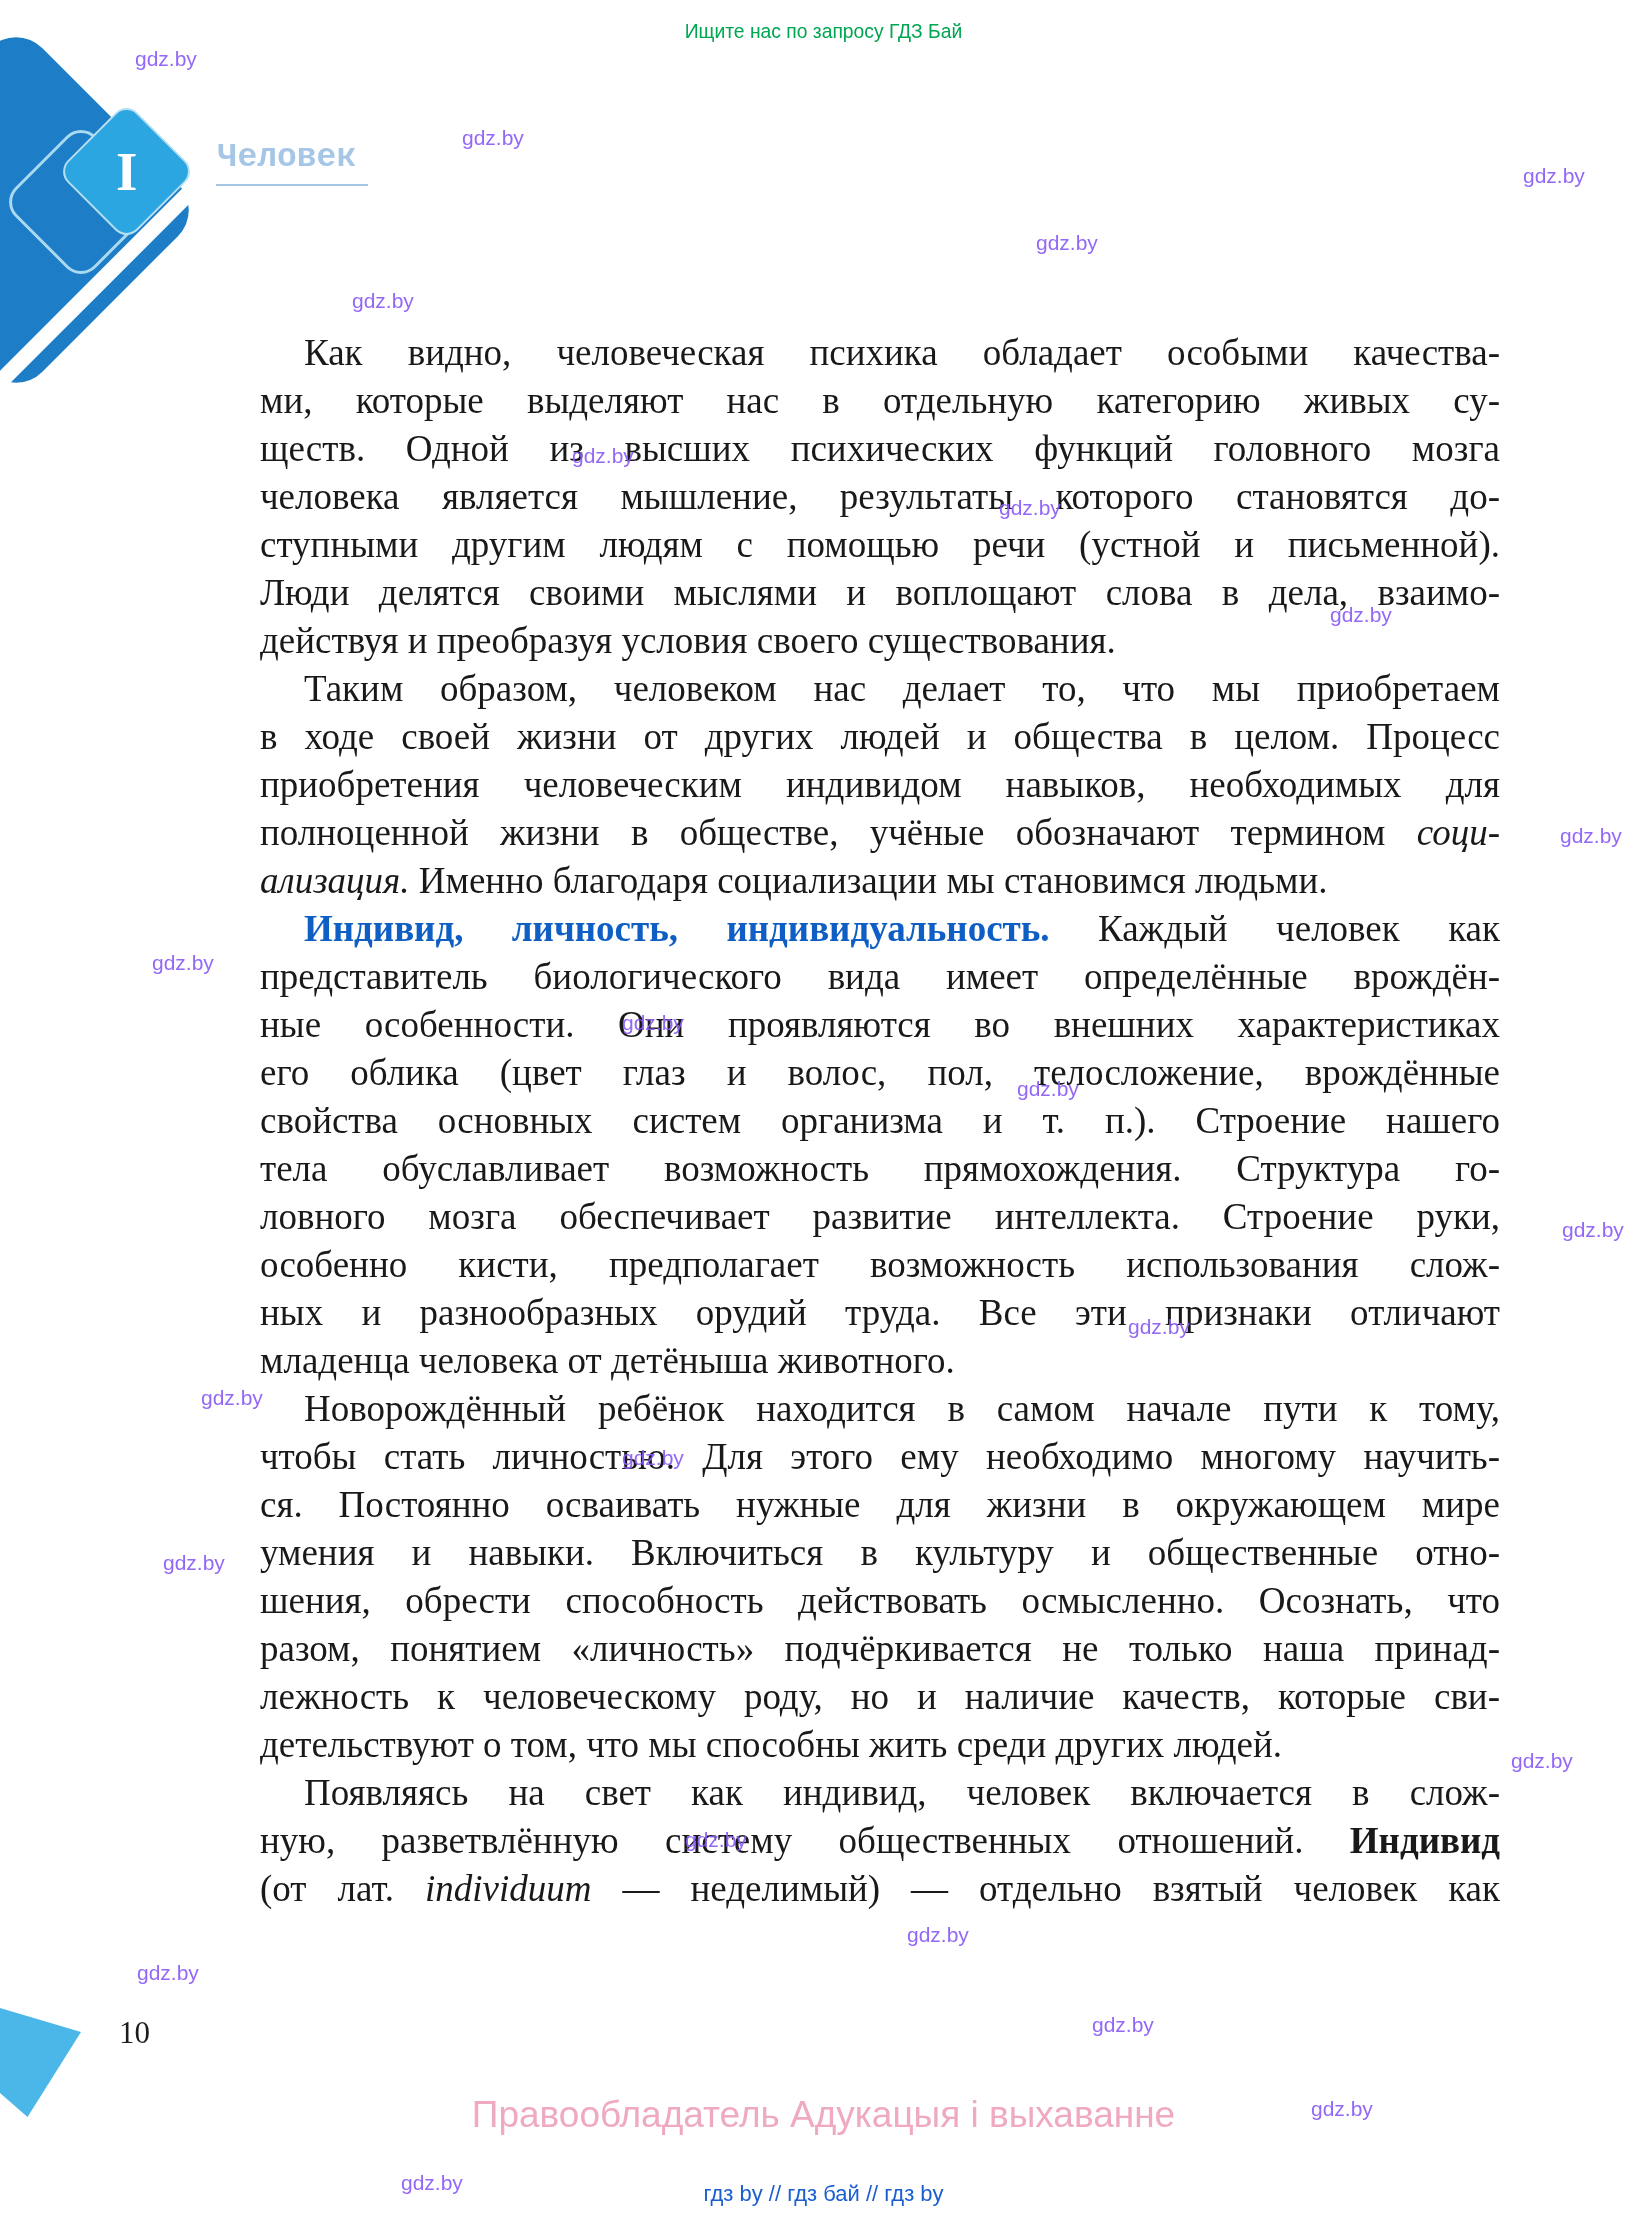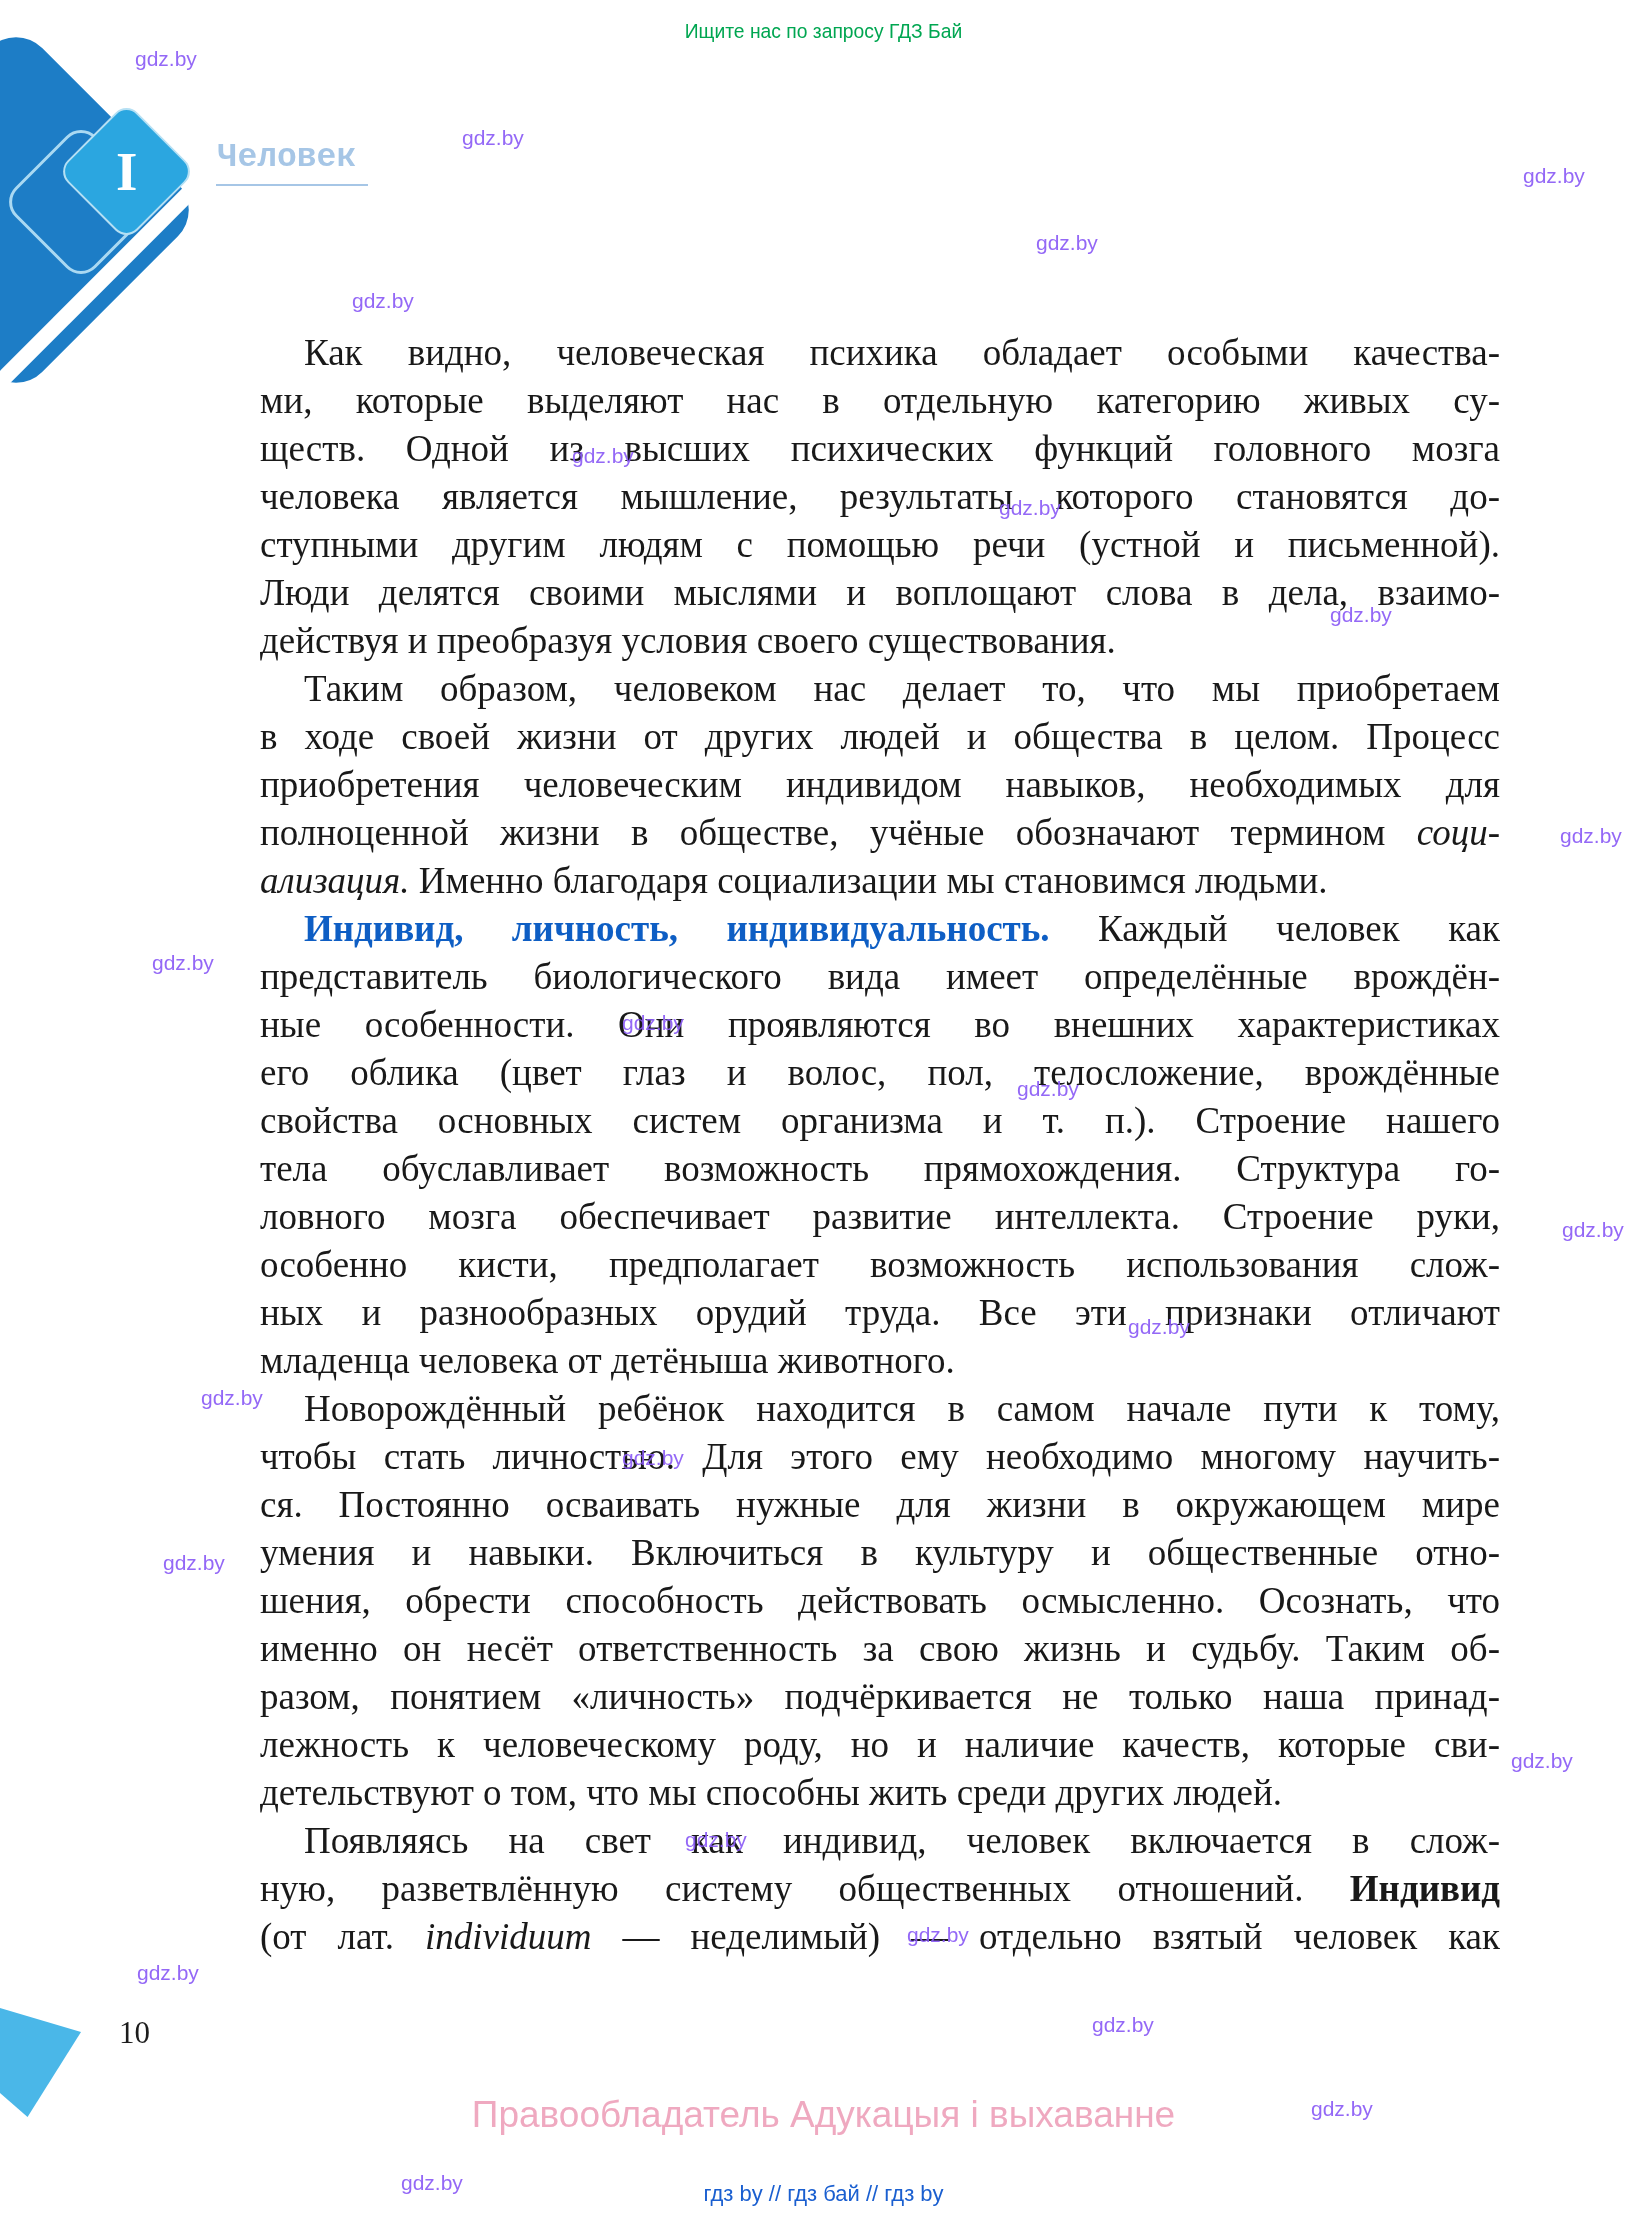--- a/index.html
+++ b/index.html
@@ -132,21 +132,20 @@
       <div class="ln"><span class="r-n">тела обуславливает возможность прямохождения. Структура го-</span></div>
       <div class="ln"><span class="r-n">ловного мозга обеспечивает развитие интеллекта. Строение руки,</span></div>
       <div class="ln"><span class="r-n">особенно кисти, предполагает возможность использования слож-</span></div>
       <div class="ln"><span class="r-n">ных и разнообразных орудий труда. Все эти признаки отличают</span></div>
       <div class="ln last"><span class="r-n">младенца человека от детёныша животного.</span></div>
       <div class="ln first"><span class="r-n">Новорождённый ребёнок находится в самом начале пути к тому,</span></div>
       <div class="ln"><span class="r-n">чтобы стать личностью. Для этого ему необходимо многому научить-</span></div>
       <div class="ln"><span class="r-n">ся. Постоянно осваивать нужные для жизни в окружающем мире</span></div>
       <div class="ln"><span class="r-n">умения и навыки. Включиться в культуру и общественные отно-</span></div>
       <div class="ln"><span class="r-n">шения, обрести способность действовать осмысленно. Осознать, что</span></div>
-      <div class="ln"><span class="r-n">именно он несёт ответственность за свою жизнь и судьбу. Таким об-</span></div>
       <div class="ln"><span class="r-n">разом, понятием «личность» подчёркивается не только наша принад-</span></div>
       <div class="ln"><span class="r-n">лежность к человеческому роду, но и наличие качеств, которые сви-</span></div>
       <div class="ln last"><span class="r-n">детельствуют о том, что мы способны жить среди других людей.</span></div>
       <div class="ln first"><span class="r-n">Появляясь на свет как индивид, человек включается в слож-</span></div>
       <div class="ln"><span class="r-n">ную, разветвлённую систему общественных отношений. </span><span class="r-b">Индивид</span></div>
       <div class="ln"><span class="r-n">(от лат. </span><span class="r-i">individuum</span><span class="r-n"> — неделимый) — отдельно взятый человек как</span></div>
     </div>
 
   <div>
       <span class="wm" style="left: 135px; top: 47px;">gdz.by</span>

